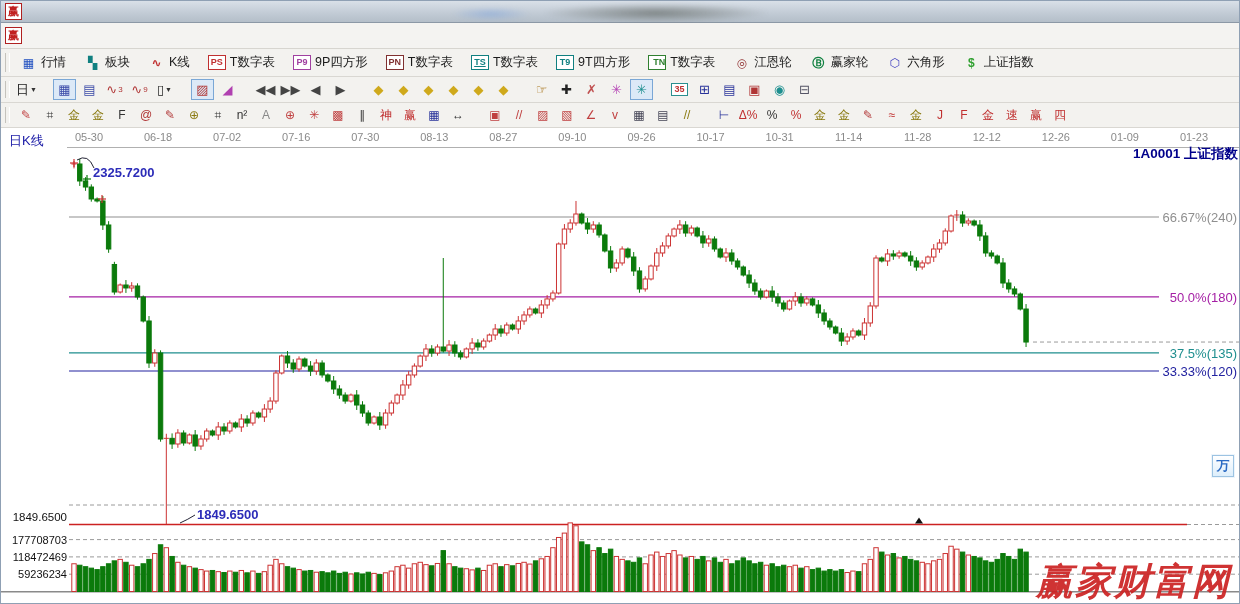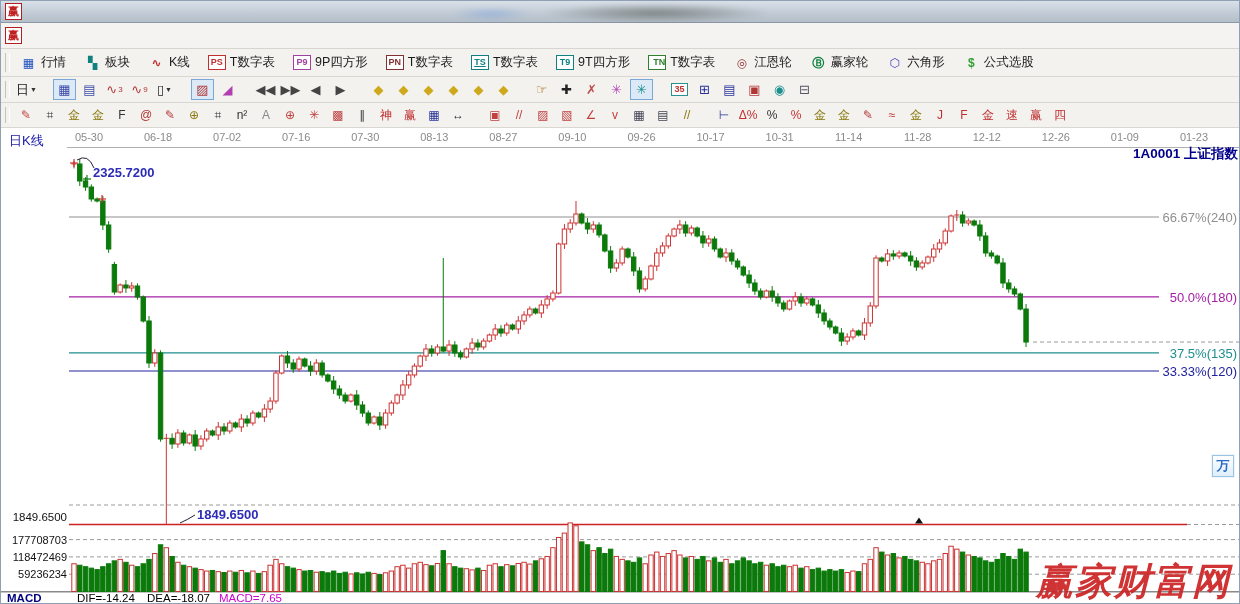--- a/index.html
+++ b/index.html
@@ -997,21 +997,21 @@
         <div class="feat-btn">
           <span class="feat-ico" style="color: rgb(16, 128, 64);">Ⓑ</span>
           <span>赢家轮</span>
         </div>
         <div class="feat-btn">
           <span class="feat-ico" style="color: rgb(64, 64, 192);">⬡</span>
           <span>六角形</span>
         </div>
         <div class="feat-btn">
           <span class="feat-ico" style="color: rgb(48, 160, 48);">$</span>
-          <span>公式选股</span>
+          <span>上证指数</span>
         </div>
       </div>
   </div>
 
   <div class="toolbar tb3">
     <div class="groove"></div>
     <div id="main-items" style="display:flex;align-items:center;">
         <div class="ico-btn">
           <span style="color: rgb(34, 34, 34);">日</span>
           <span class="dd">▼</span>
@@ -1246,19 +1246,13 @@
         <div class="ico-btn small">
           <span style="color: rgb(192, 48, 48);">四</span>
         </div>
       </div>
   </div>
 
   <div class="lbl period-lbl">日K线</div>
   <div class="lbl watermark">赢家财富网</div>
   <div class="float-btn">万</div>
 
-  <div class="statusbar">
-    <span class="st-macd">MACD</span>
-    <span class="st-dif">DIF=-14.24</span>
-    <span class="st-dea">DEA=-18.07</span>
-    <span class="st-macdv">MACD=7.65</span>
-  </div>
 </div>
 
 </body></html>

